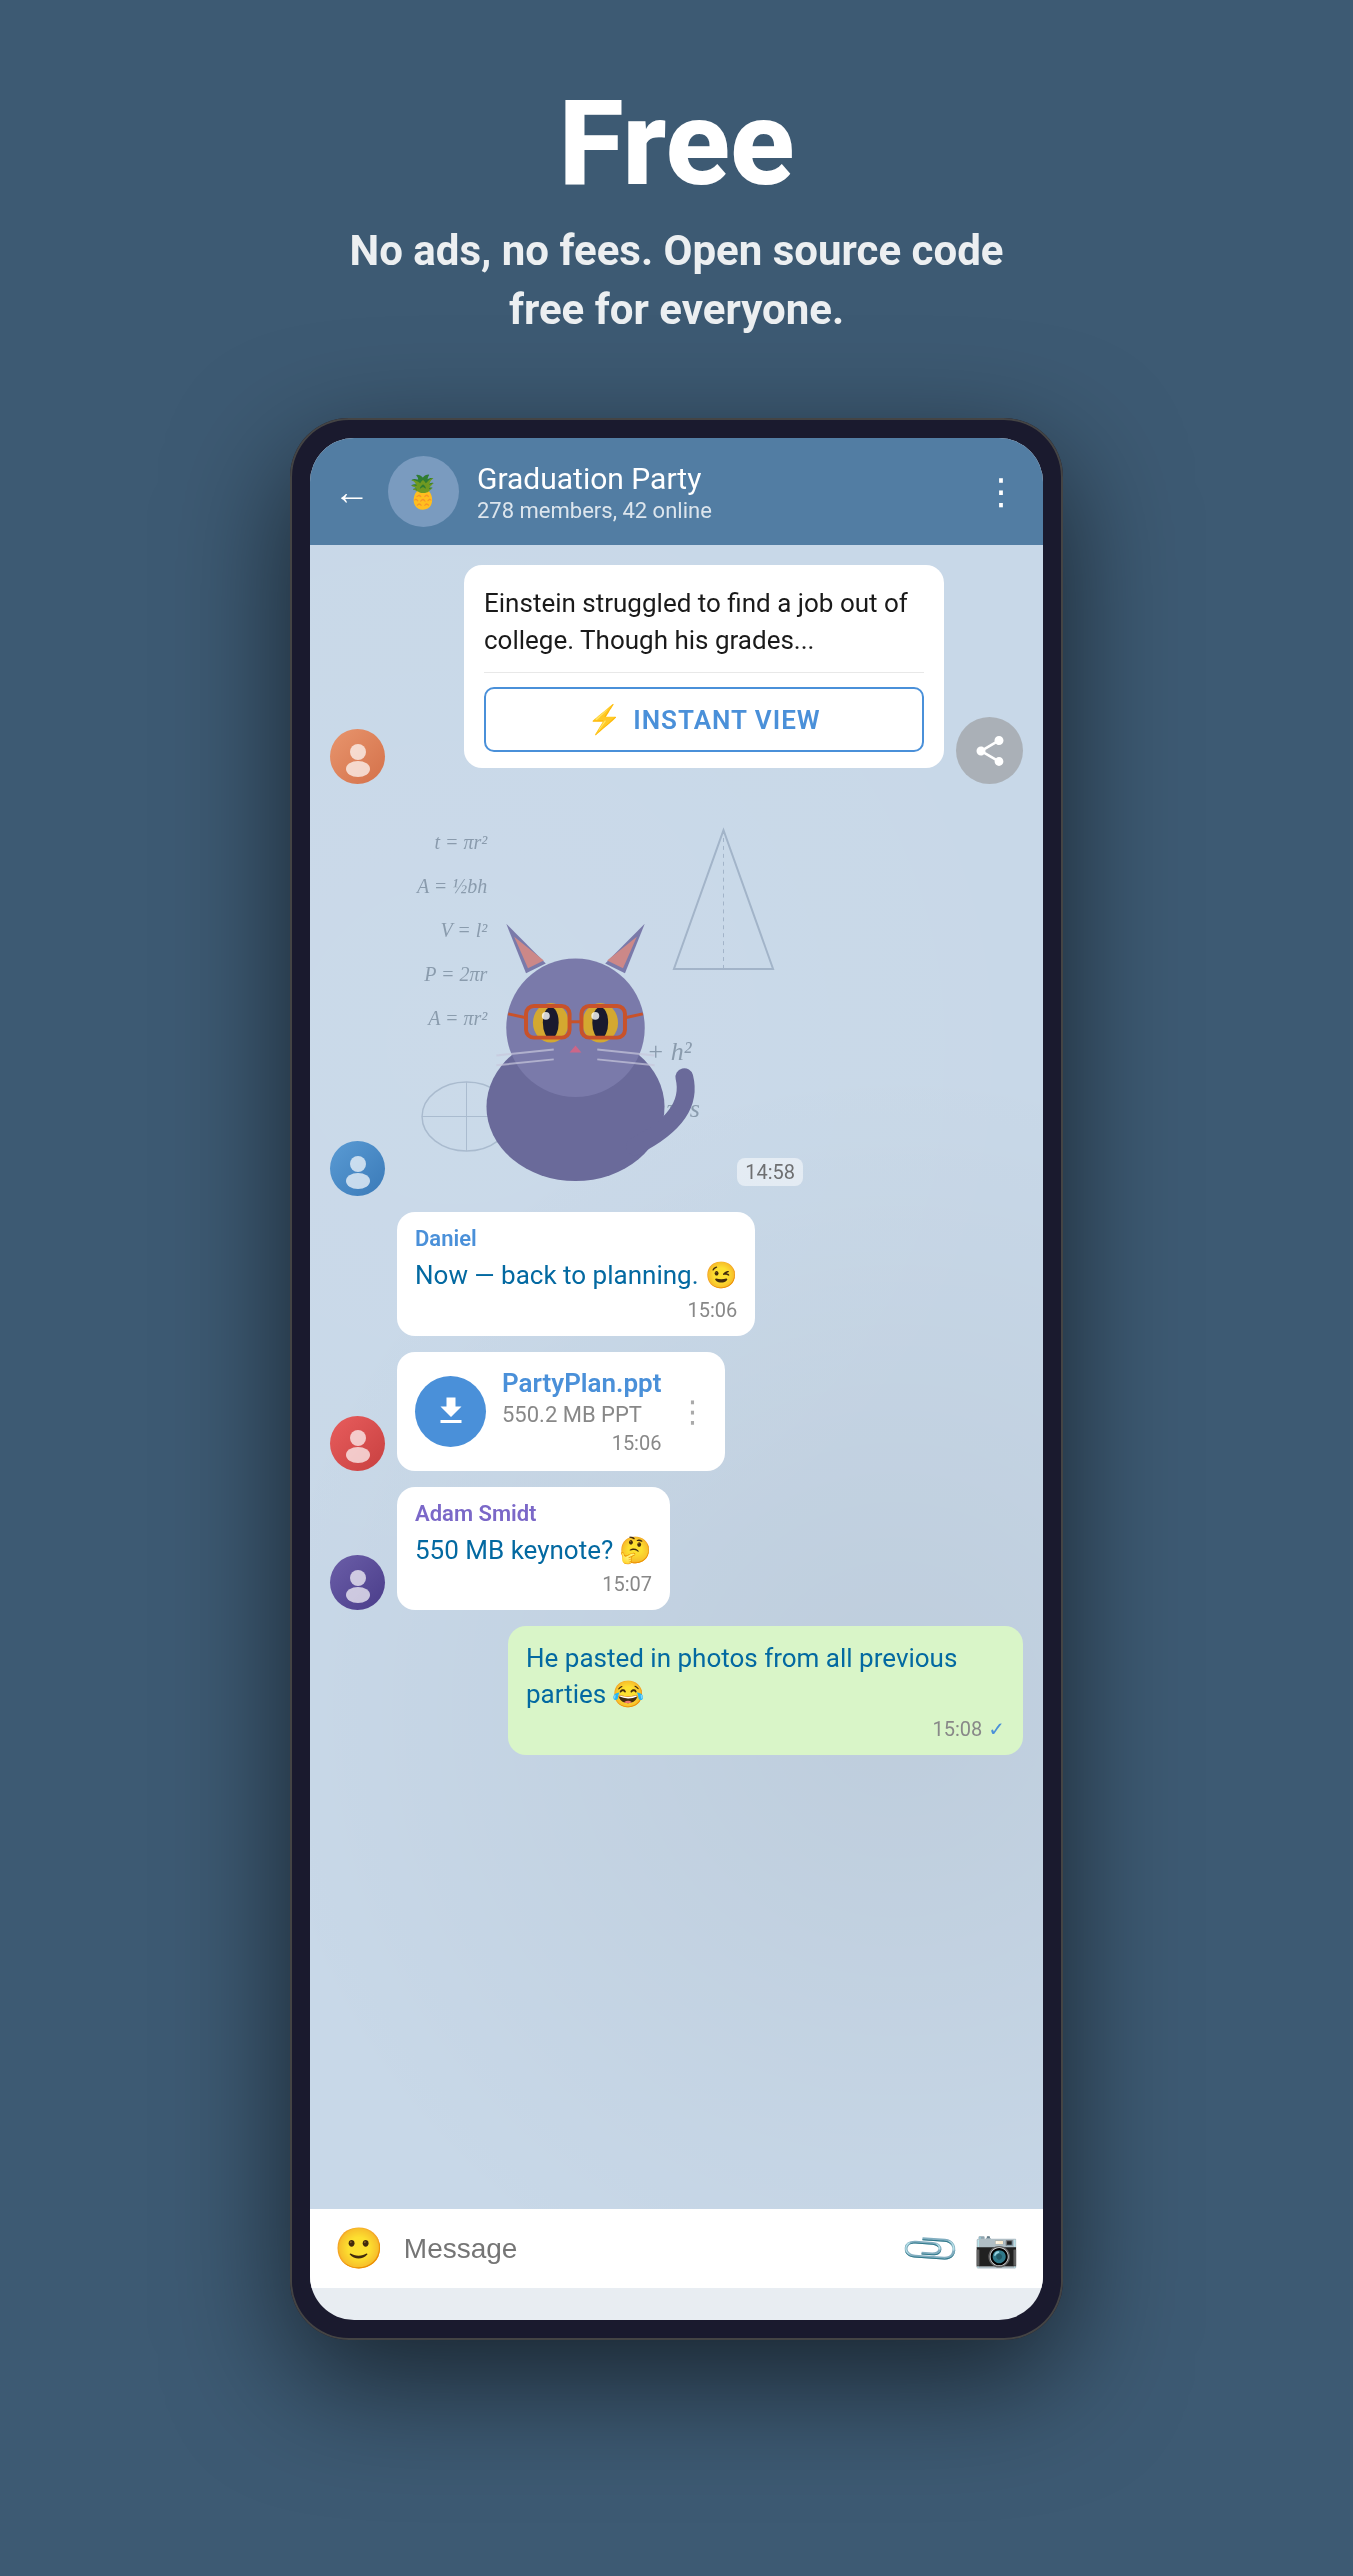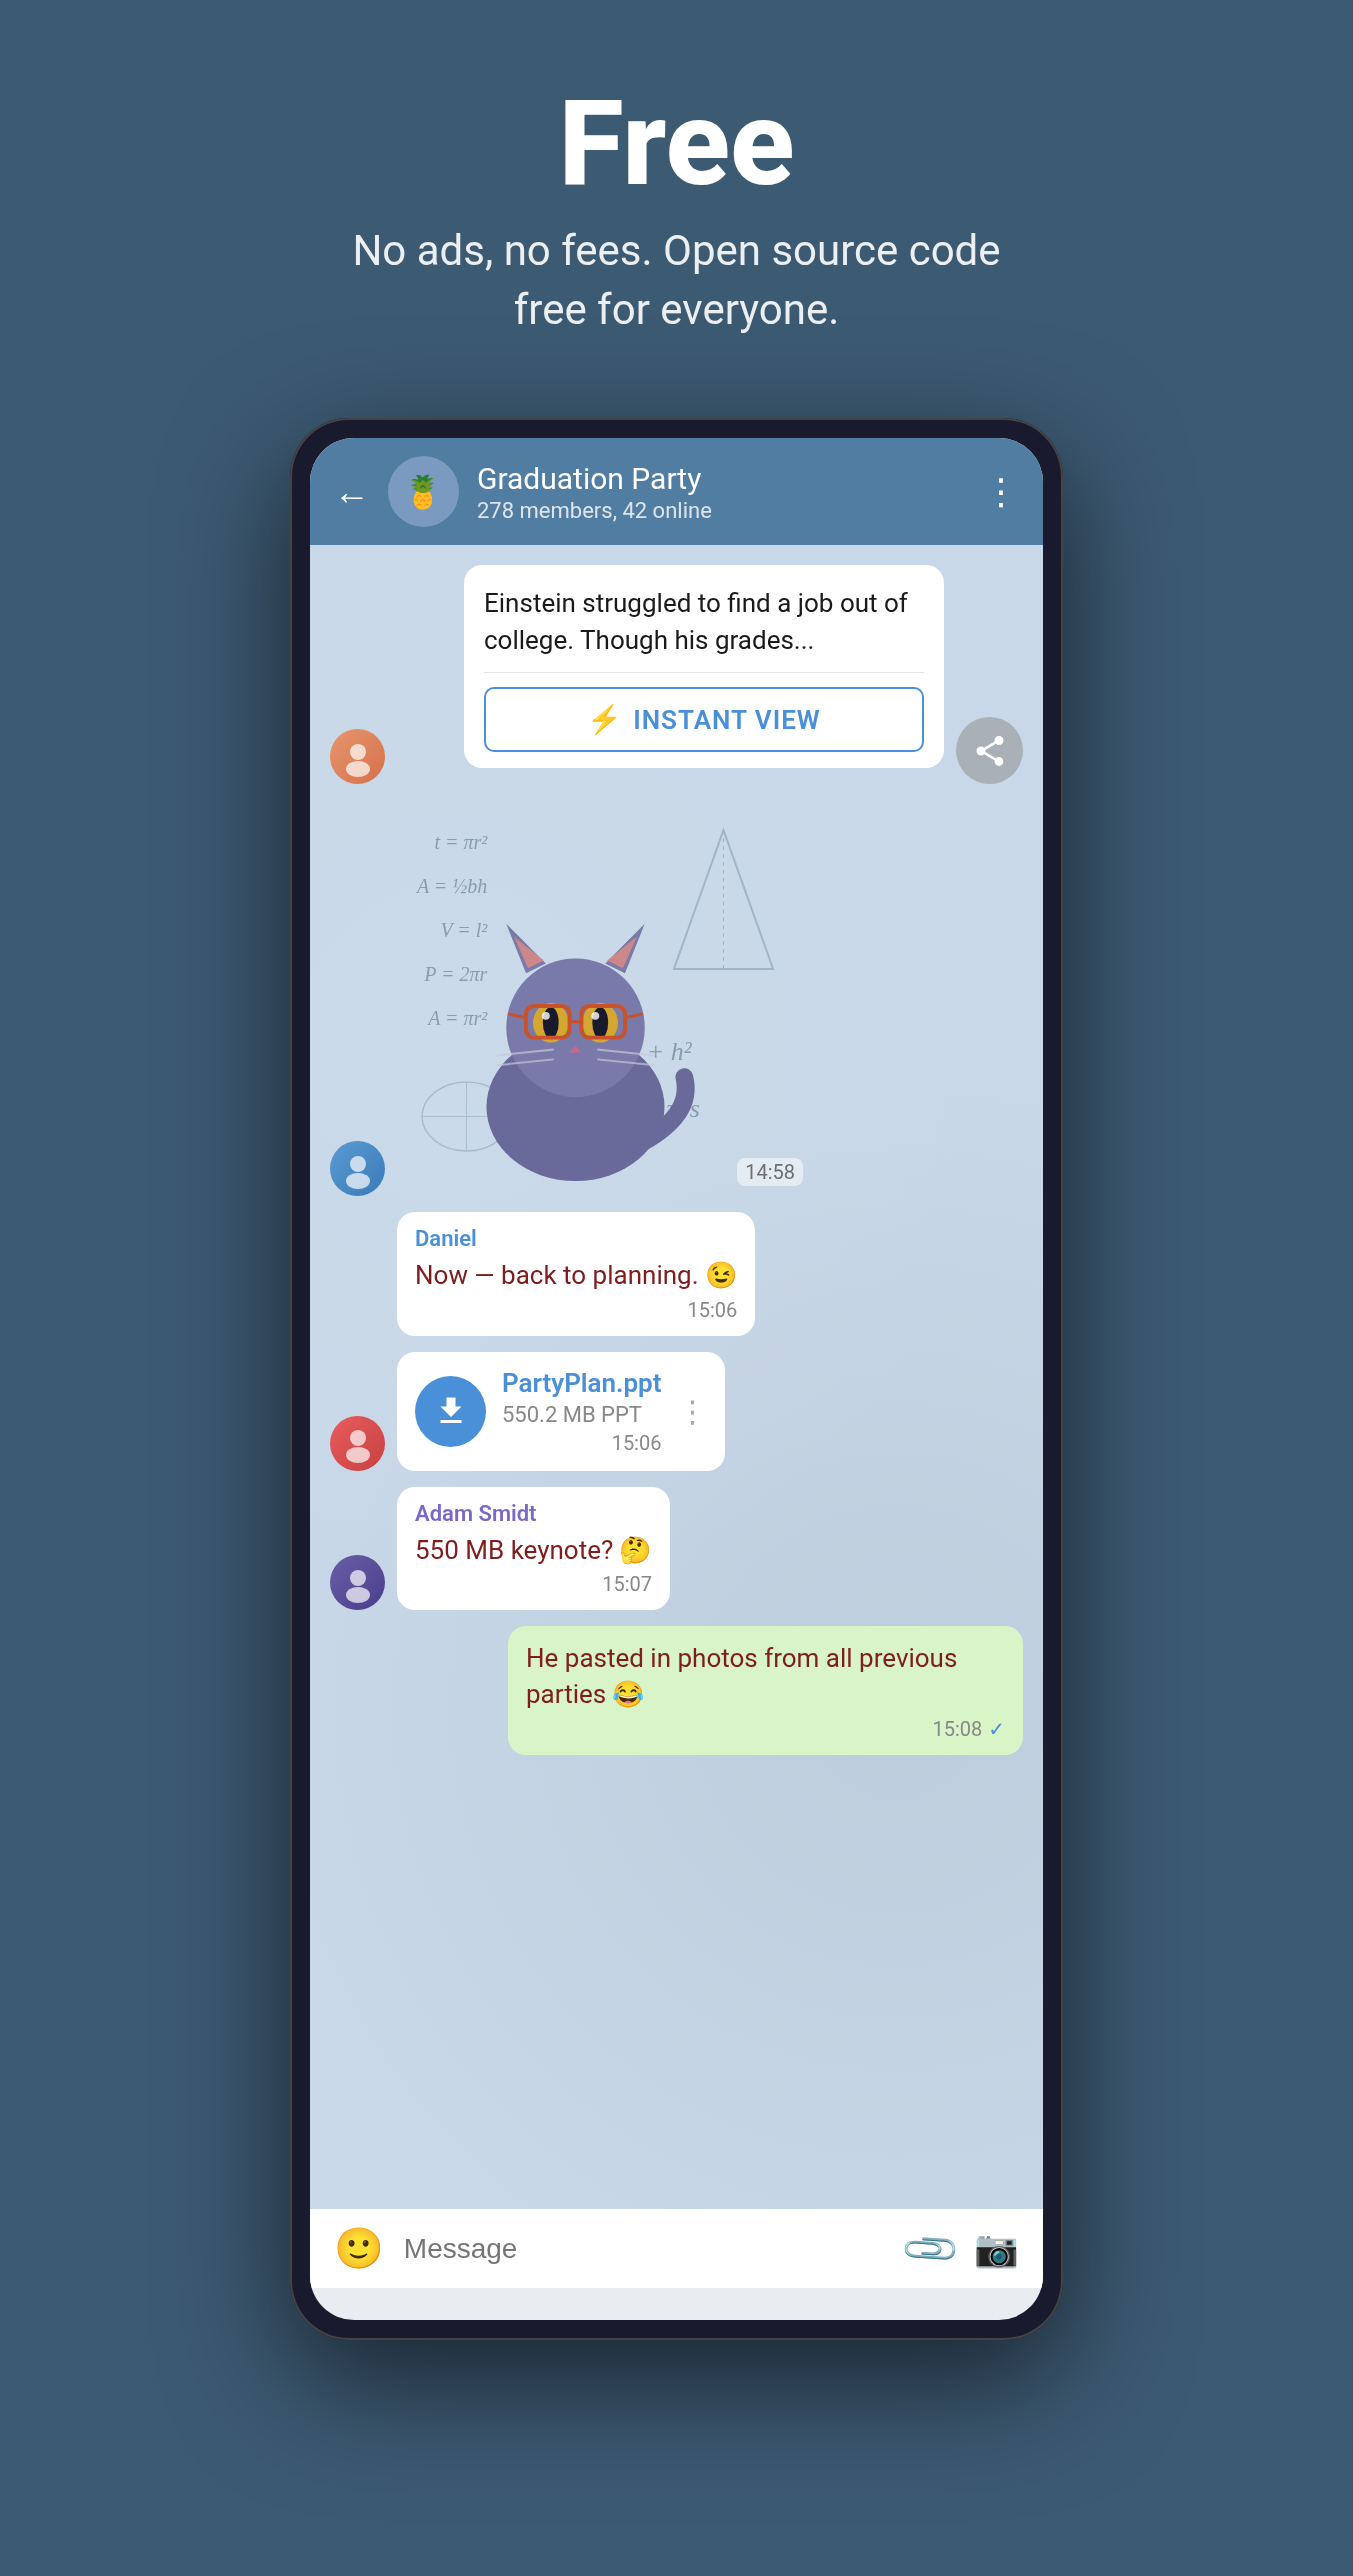--- a/index.html
+++ b/index.html
@@ -25,21 +25,21 @@
     .hero-title {
       font-size: 119px;
       font-weight: 800;
       color: white;
       line-height: 1.1;
       margin-bottom: 12px;
     }
 
     .hero-subtitle {
       font-size: 42px;
-      font-weight: 400;
+      font-weight: 700;
       color: rgba(255,255,255,0.9);
       line-height: 1.4;
       max-width: 694px;
       margin: 0 auto;
     }
 
     
     .phone-wrapper {
       display: flex;
       justify-content: center;
@@ -183,21 +183,21 @@
       color: #4a90d9;
       margin-bottom: 6px;
     }
 
     .sender-name.adam {
       color: #7b68c8;
     }
 
     .bubble-text {
       font-size: 26px;
-      color: #7f1d1d;
+      color: #0369a1;
       line-height: 1.4;
     }
 
     .bubble-meta {
       display: flex;
       justify-content: flex-end;
       align-items: center;
       gap: 6px;
       margin-top: 4px;
     }

